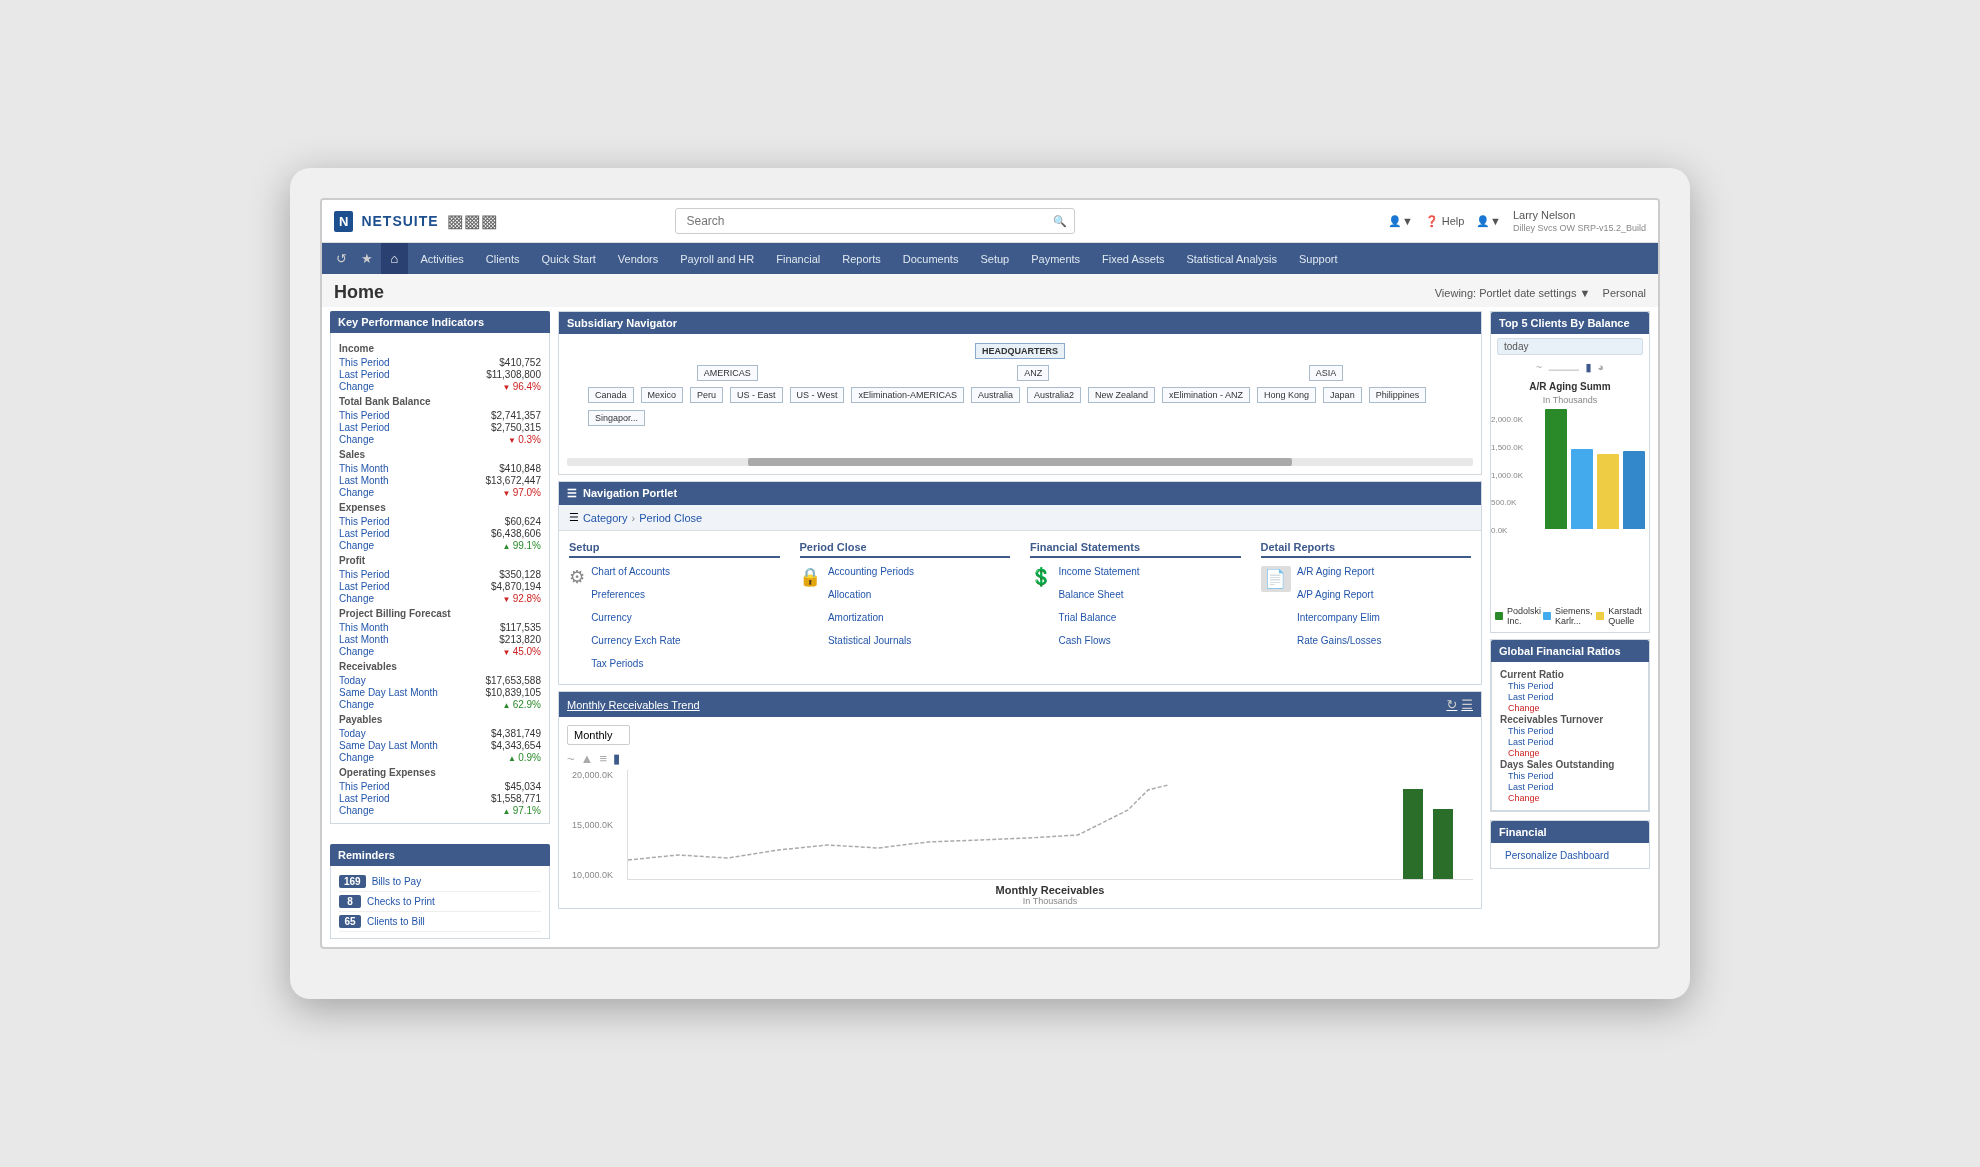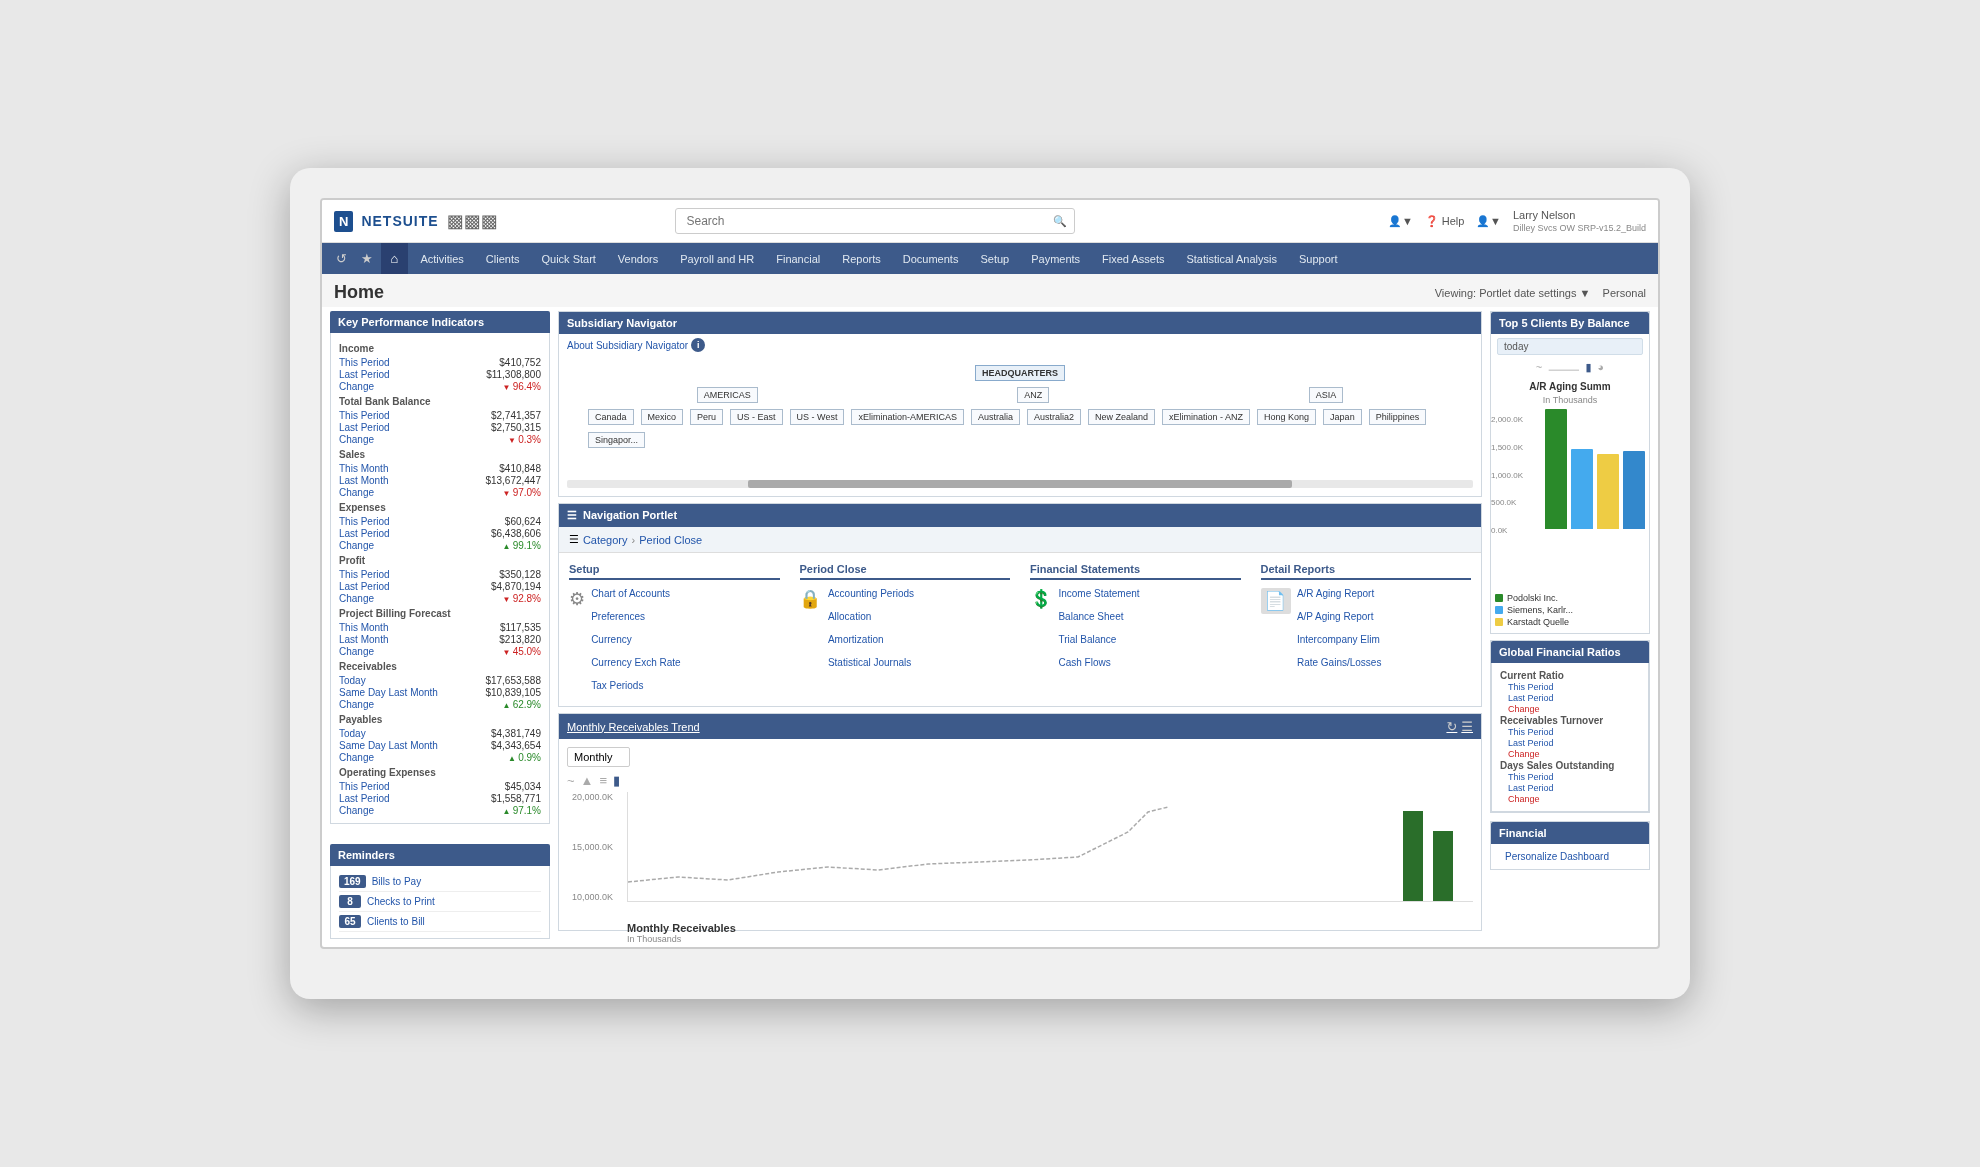--- a/index.html
+++ b/index.html
@@ -385,23 +385,23 @@
       gap: 4px;
       height: 120px;
       padding-top: 10px;
     }
     .ar-bar {
       width: 22px;
       border-radius: 1px 1px 0 0;
     }
     .ar-chart-labels {
       display: flex;
-      flex-direction: column;
+      flex-direction: row;
       gap: 2px;
-      margin-top: 8px;
+      margin-top: 21px;
     }
     .ar-legend-item {
       display: flex;
       align-items: center;
       gap: 4px;
       font-size: 9px;
       color: #333;
     }
     .ar-legend-dot {
       width: 8px;
@@ -711,24 +711,20 @@
             </div>
           </div>
         </div>
 
       </div>
 
       <div class="center-panel">
 
         <div class="sub-nav-panel">
           <div class="sub-nav-title">Subsidiary Navigator</div>
-          <div class="about-link">
-            <span>About Subsidiary Navigator</span>
-            <span class="info-circle">i</span>
-          </div>
           <div class="sub-nav-tree">
             <div class="hq-row">
               <span class="tree-node tree-hq">HEADQUARTERS</span>
             </div>
             <div style="display:flex;justify-content:space-around;margin:2px 0;">
               <span class="tree-node">AMERICAS</span>
               <span class="tree-node">ANZ</span>
               <span class="tree-node">ASIA</span>
             </div>
             <div class="tree-row">
@@ -850,21 +846,21 @@
                 <span>10,000.0K</span>
               </div>
               <div style="position:relative;height:110px;border-left:1px solid #ddd;border-bottom:1px solid #ddd;display:flex;align-items:flex-end;gap:8px;padding-left:10px;">
 
                 <svg width="600" height="110" style="position:absolute;left:0;top:0;">
                   <polyline points="0,90 50,85 100,88 150,80 200,75 250,78 300,72 350,70 400,68 450,65 500,40 520,20 540,15" fill="none" stroke="#aaa" stroke-width="1.5" stroke-dasharray="4,2"></polyline>
                 </svg>
                 <div style="width:20px;height:90px;background:#2a6e2a;position:absolute;right:50px;bottom:0;"></div>
                 <div style="width:20px;height:70px;background:#2a6e2a;position:absolute;right:20px;bottom:0;"></div>
               </div>
-              <div style="margin-top:20px;">
+              <div style="text-align:center;margin-top:4px;">
                 <div style="font-size:11px;color:#333;font-weight:bold;">Monthly Receivables</div>
                 <div style="font-size:9px;color:#888;">In Thousands</div>
               </div>
             </div>
           </div>
         </div>
 
       </div>
 
       <div class="right-panel">

